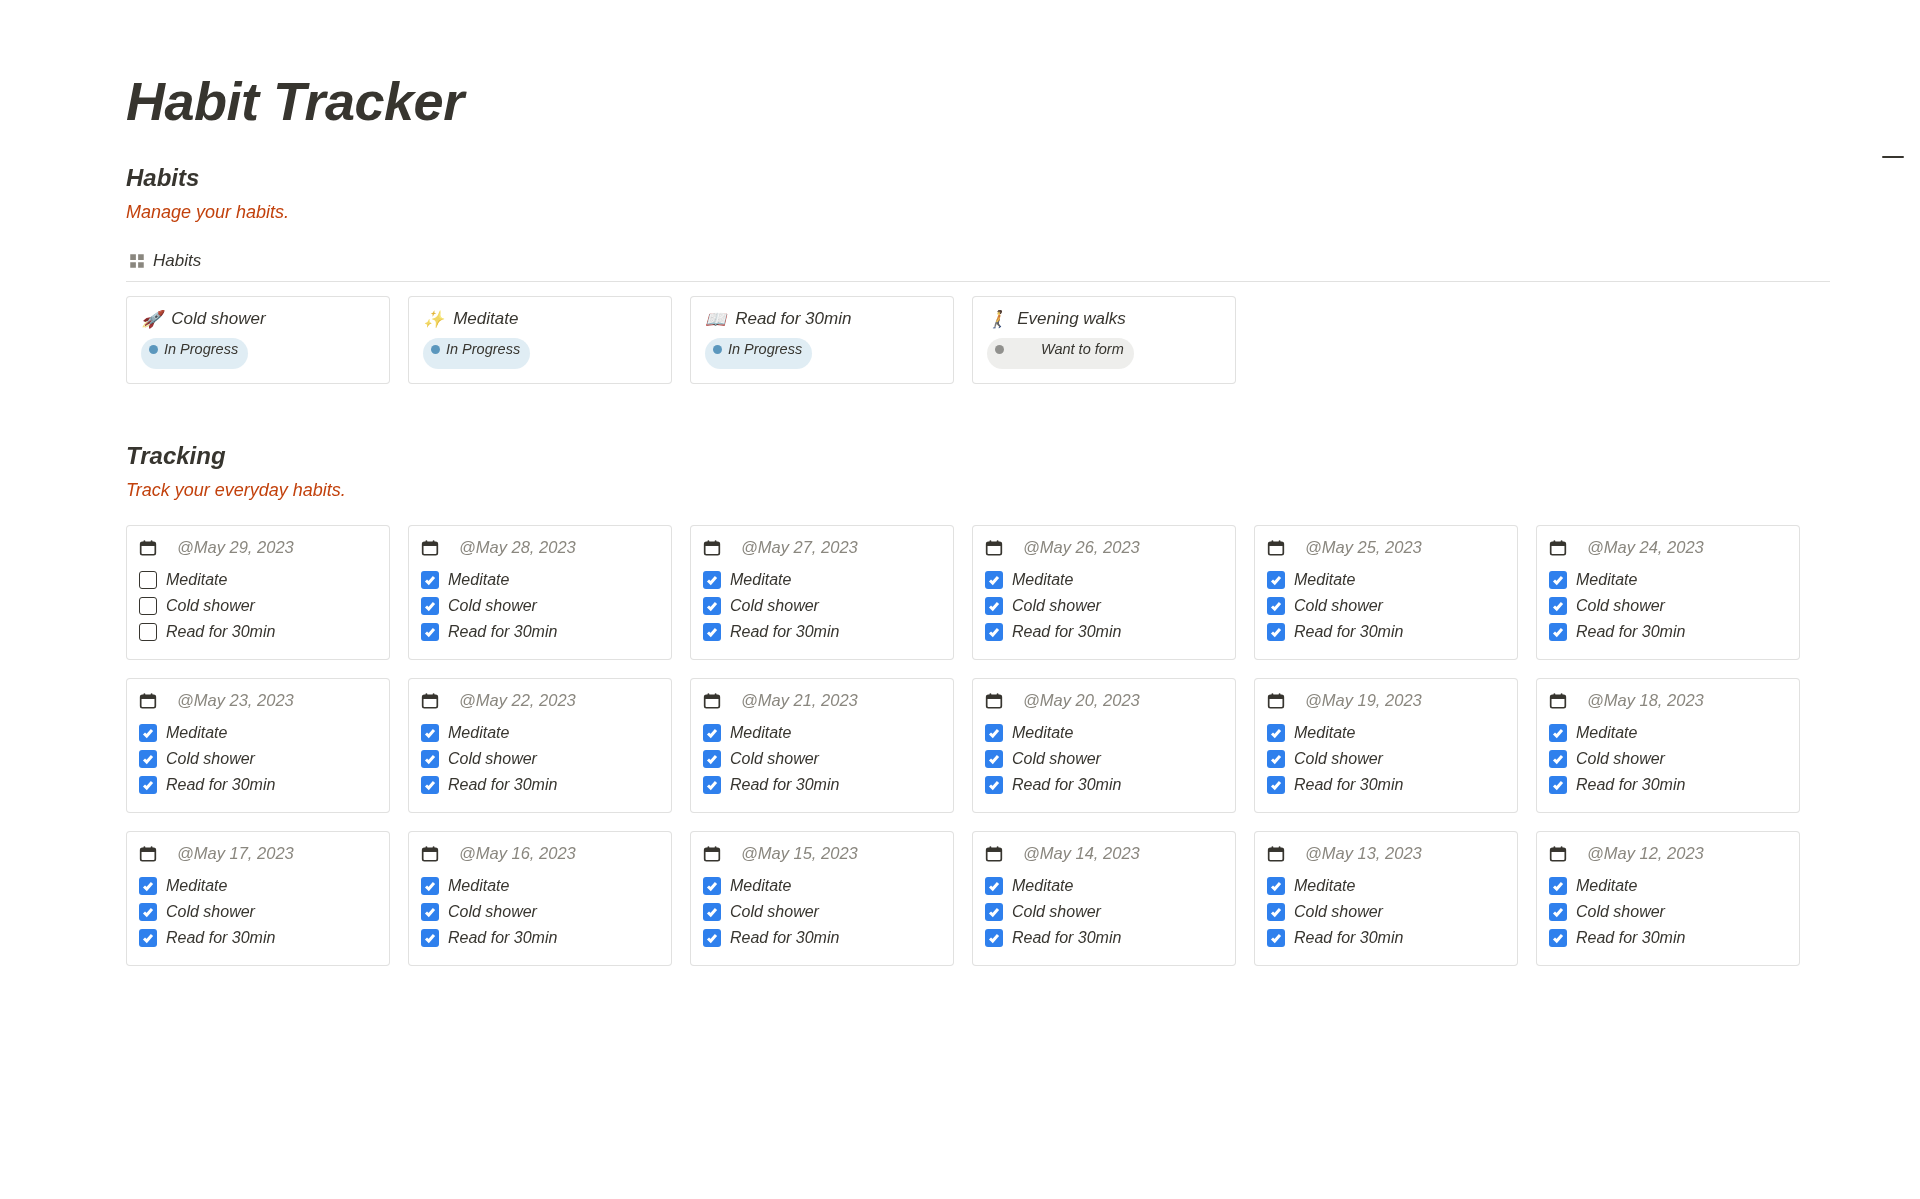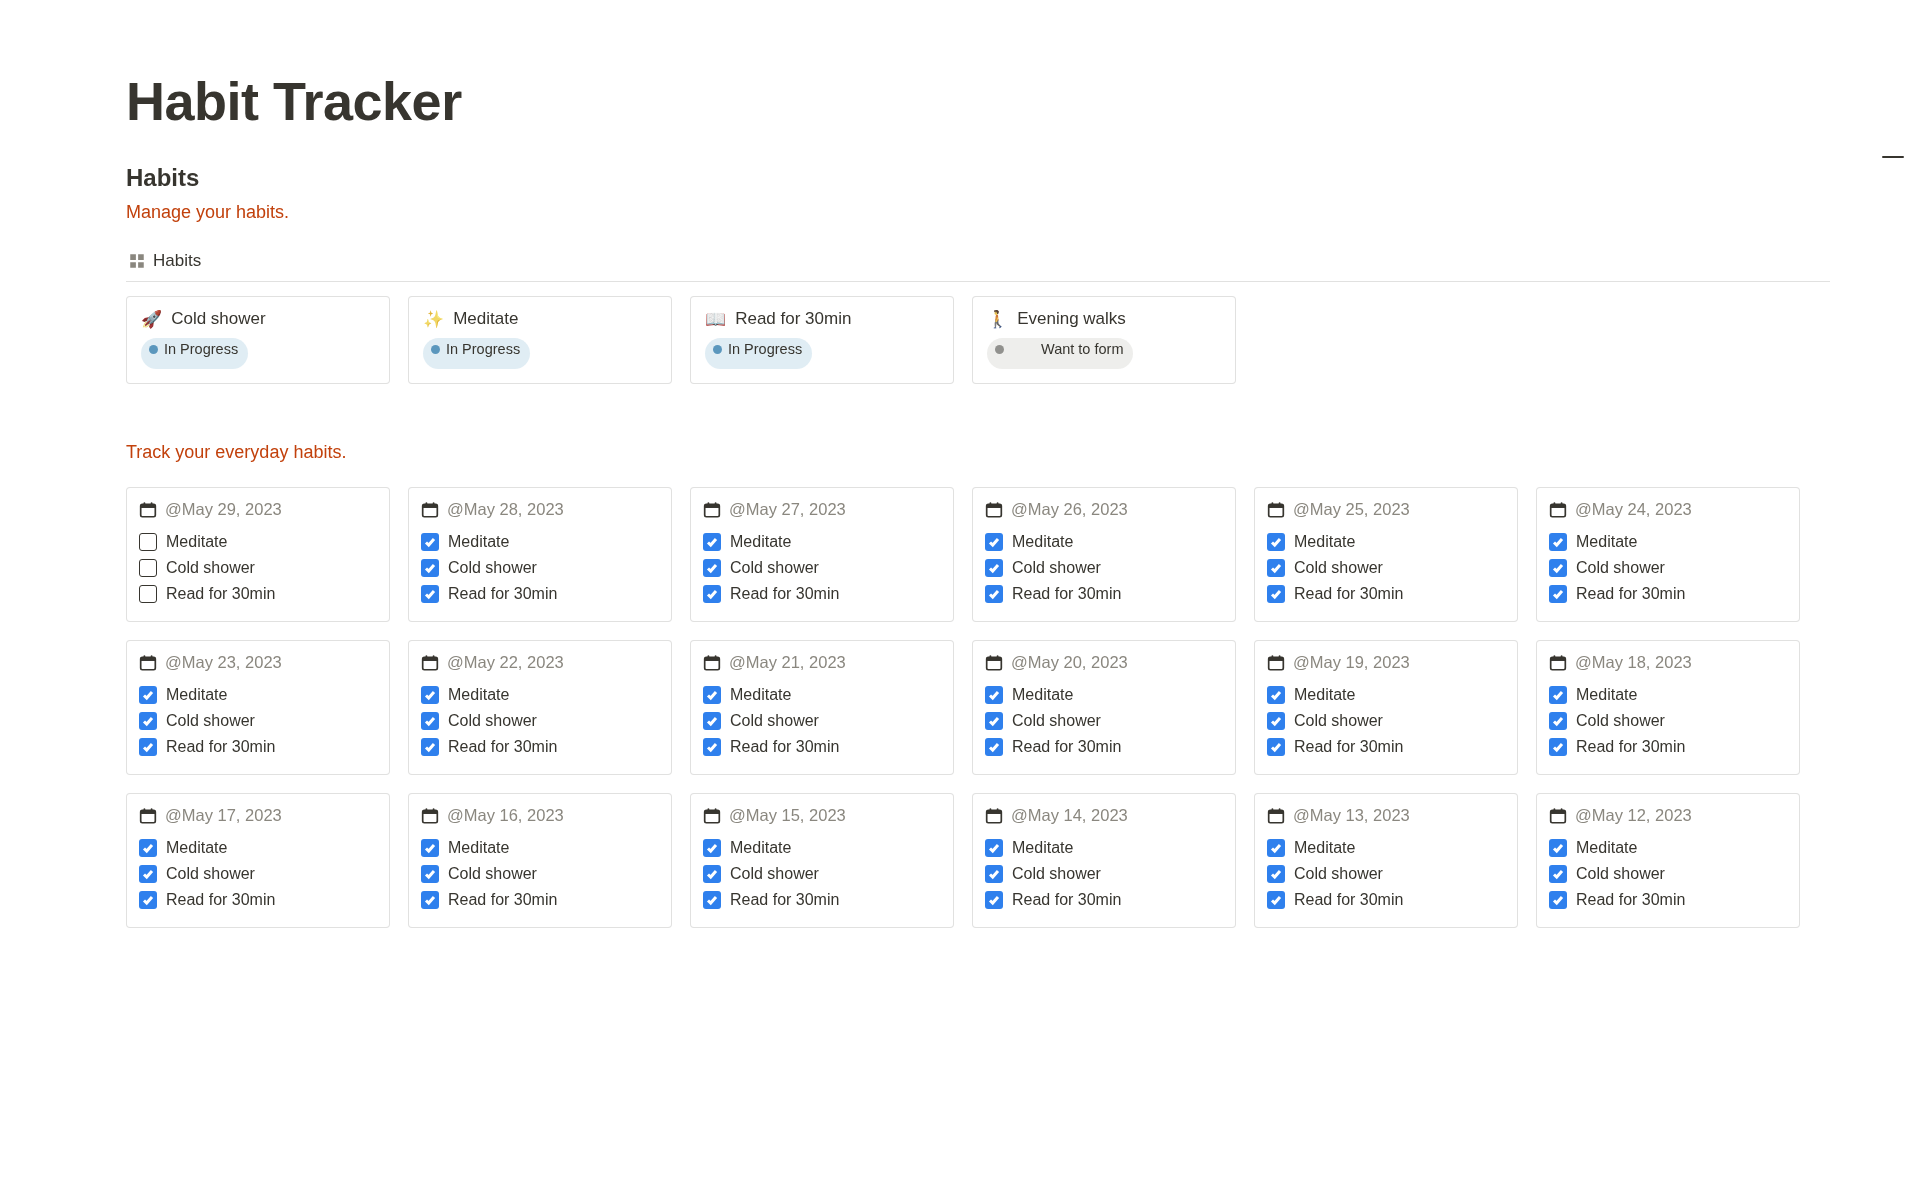--- a/index.html
+++ b/index.html
@@ -8,20 +8,21 @@
       background: #fff;
       color: #37352f;
       width: 1920px;
       height: 1199px;
       overflow: hidden;
       position: relative;
     }
     .page {
       padding: 70px 0 0 126px;
       width: 1830px;
+      font-style: italic;
     }
     h1.page-title {
       font-size: 54px;
       font-weight: 700;
       letter-spacing: -0.5px;
       margin-bottom: 32px;
       color: #37352f;
     }
     .section-title {
       font-size: 24px;
@@ -92,21 +93,21 @@
     .day-card {
       border: 1px solid rgba(55,53,47,0.15);
       border-radius: 4px;
       padding: 12px 12px 14px 12px;
       background: #fff;
       cursor: pointer;
     }
     .day-card-title {
       display: flex;
       align-items: center;
-      gap: 8px;
+      gap: 20px;
       margin-bottom: 10px;
     }
     .day-date {
       color: #8a877f;
       font-size: 16.5px;
       font-weight: 500;
     }
     .calendar-icon {
       width: 18px; height: 18px; flex-shrink: 0;
     }
@@ -178,20 +179,21 @@
         </span></div>
       <div class="habit-card"><div class="habit-card-title">
           <span class="habit-emoji">🚶</span>
           <span>Evening walks</span>
         </div><span class="status-pill status-gray">
           <span class="status-dot"></span>
           <span>Want to form</span>
         </span></div>
     </div>
 
+  <div class="section-title">Tracking</div>
   <div class="section-desc">Track your everyday habits.</div>
   <div class="days-grid" id="days-grid">
       <div class="day-card">
         <div class="day-card-title">
           <svg class="calendar-icon" viewBox="0 0 16 16">
             <rect x="1.5" y="3" width="13" height="11" rx="1.5" fill="none" stroke="#37352f" stroke-width="1.5"></rect>
             <rect x="1.5" y="3" width="13" height="3.2" fill="#37352f"></rect>
             <rect x="4" y="1" width="1.6" height="3" rx="0.8" fill="#37352f"></rect>
             <rect x="10.4" y="1" width="1.6" height="3" rx="0.8" fill="#37352f"></rect>
           </svg>

